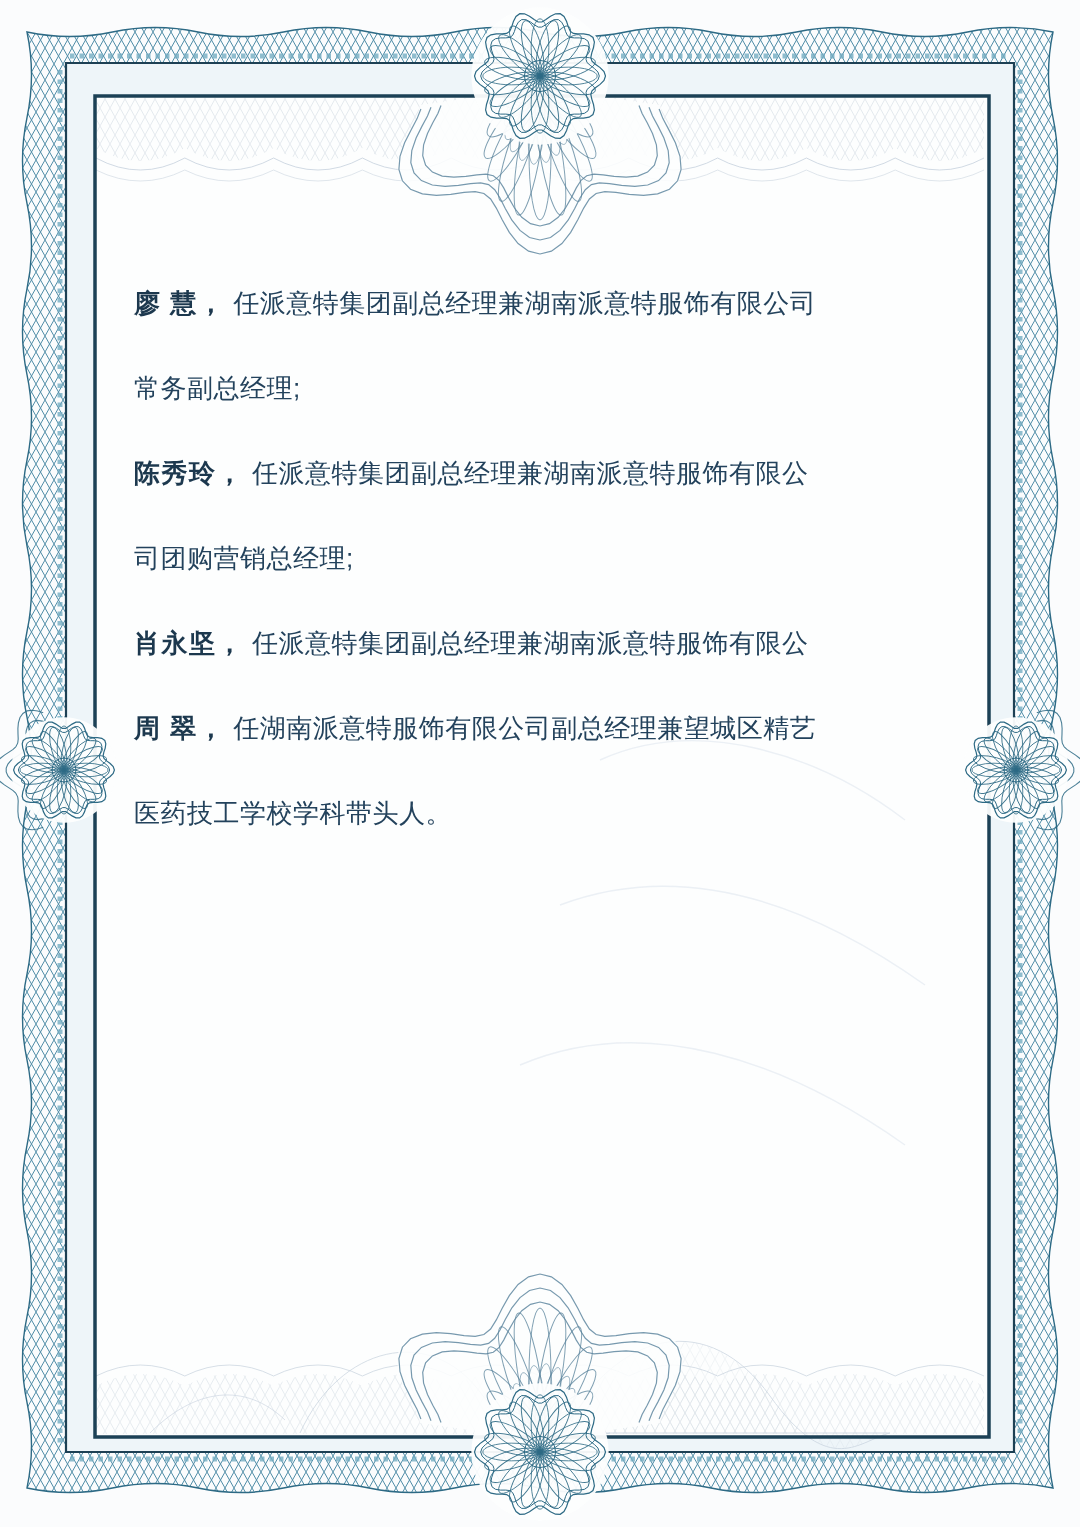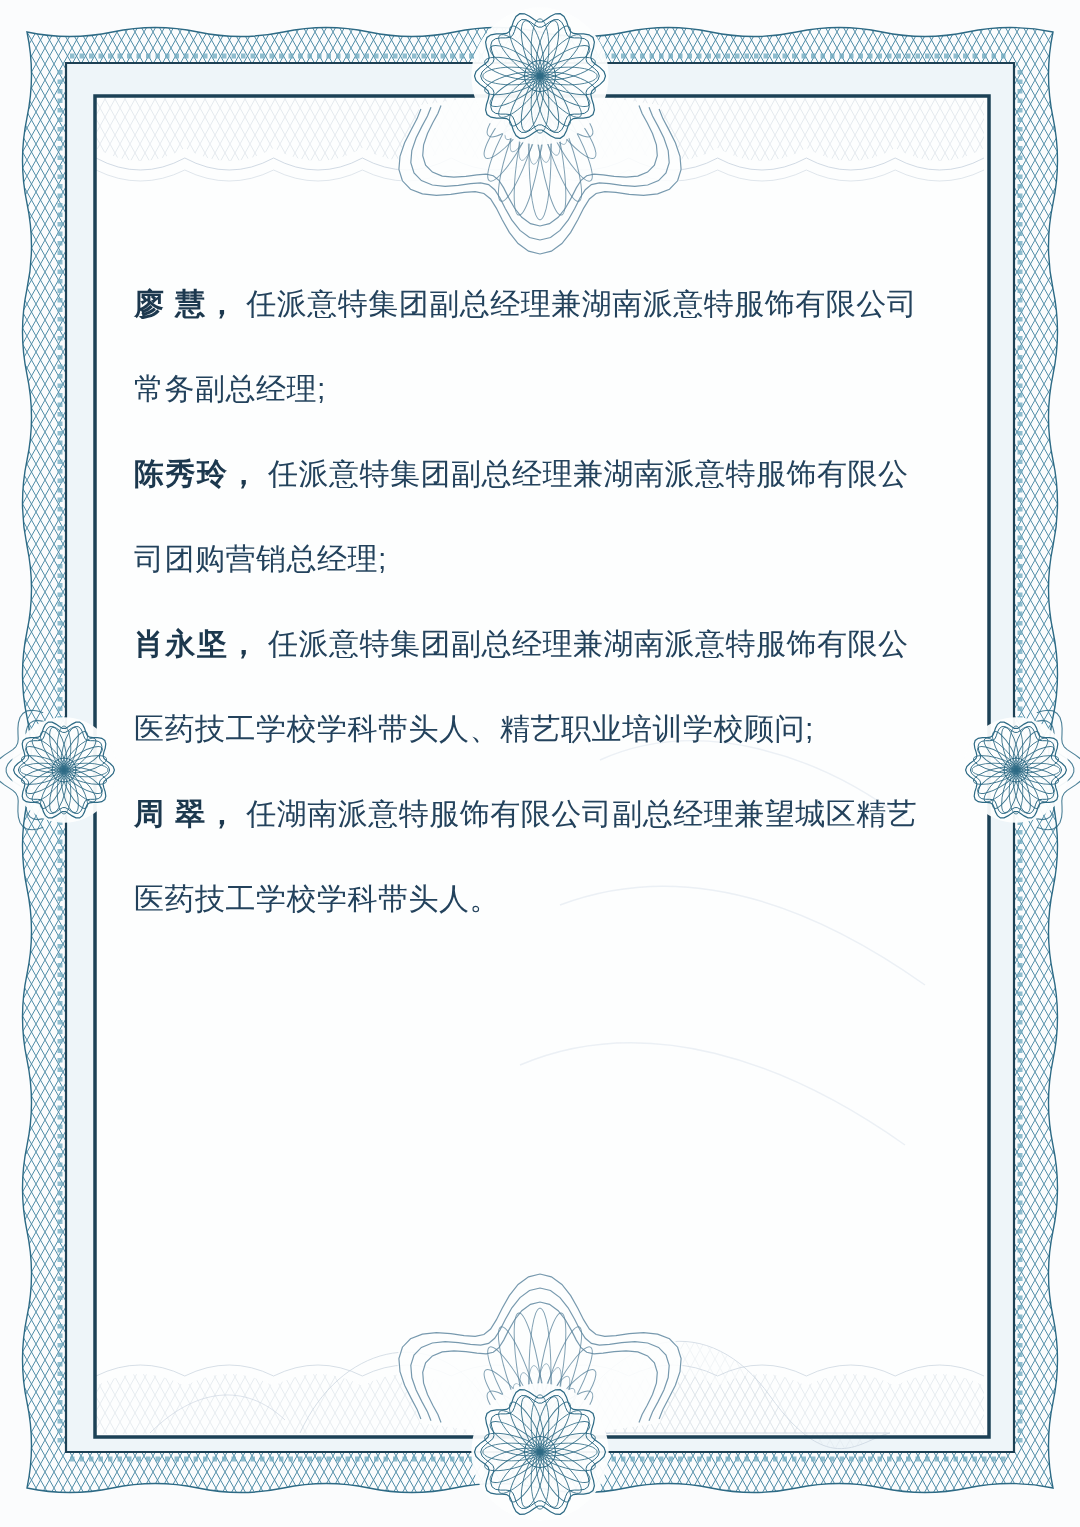--- a/index.html
+++ b/index.html
@@ -6,21 +6,21 @@
   body{
     width:1080px;height:1527px;
     background:var(--page_bg,#fbfcfd);
     font-family:"Liberation Sans", sans-serif;
   }
   .page{position:relative;width:1080px;height:1527px;overflow:hidden;}
   #deco{position:absolute;left:0;top:0;}
   .content{
     position:absolute;left:134px;top:261px;width:846px;
     color:var(--text,#23425c);
-    font-size:30px;line-height:85px;letter-spacing:.5px;
+    font-size:26px;line-height:85px;letter-spacing:.5px;
     font-family:"Liberation Sans", sans-serif;
   }
   .line{height:85px;white-space:nowrap;}
   .nm{font-weight:bold;color:var(--name_text,#1c384e);letter-spacing:1.5px;margin-right:8px;}
 </style>
 </head>
 <body>
 
 <div class="page">
 
@@ -264,18 +264,17 @@
   <div class="content">
     <div class="line"><span class="nm">廖 慧，</span><span>任派意特集团副总经理兼湖南派意特服饰有限公司</span></div>
 
     <div class="line"><span>常务副总经理;</span></div>
 
     <div class="line"><span class="nm">陈秀玲，</span><span>任派意特集团副总经理兼湖南派意特服饰有限公</span></div>
     <div class="line"><span>司团购营销总经理;</span></div>
 
     <div class="line"><span class="nm">肖永坚，</span><span>任派意特集团副总经理兼湖南派意特服饰有限公</span></div>
 
-    <div class="line"><span>医药技工学校学科带头人、精艺职业培训学校顾问;</span></div>
 
     <div class="line"><span class="nm">周 翠，</span><span>任湖南派意特服饰有限公司副总经理兼望城区精艺</span></div>
     <div class="line"><span>医药技工学校学科带头人。</span></div>
   </div>
 </div>
 
 </body></html>

